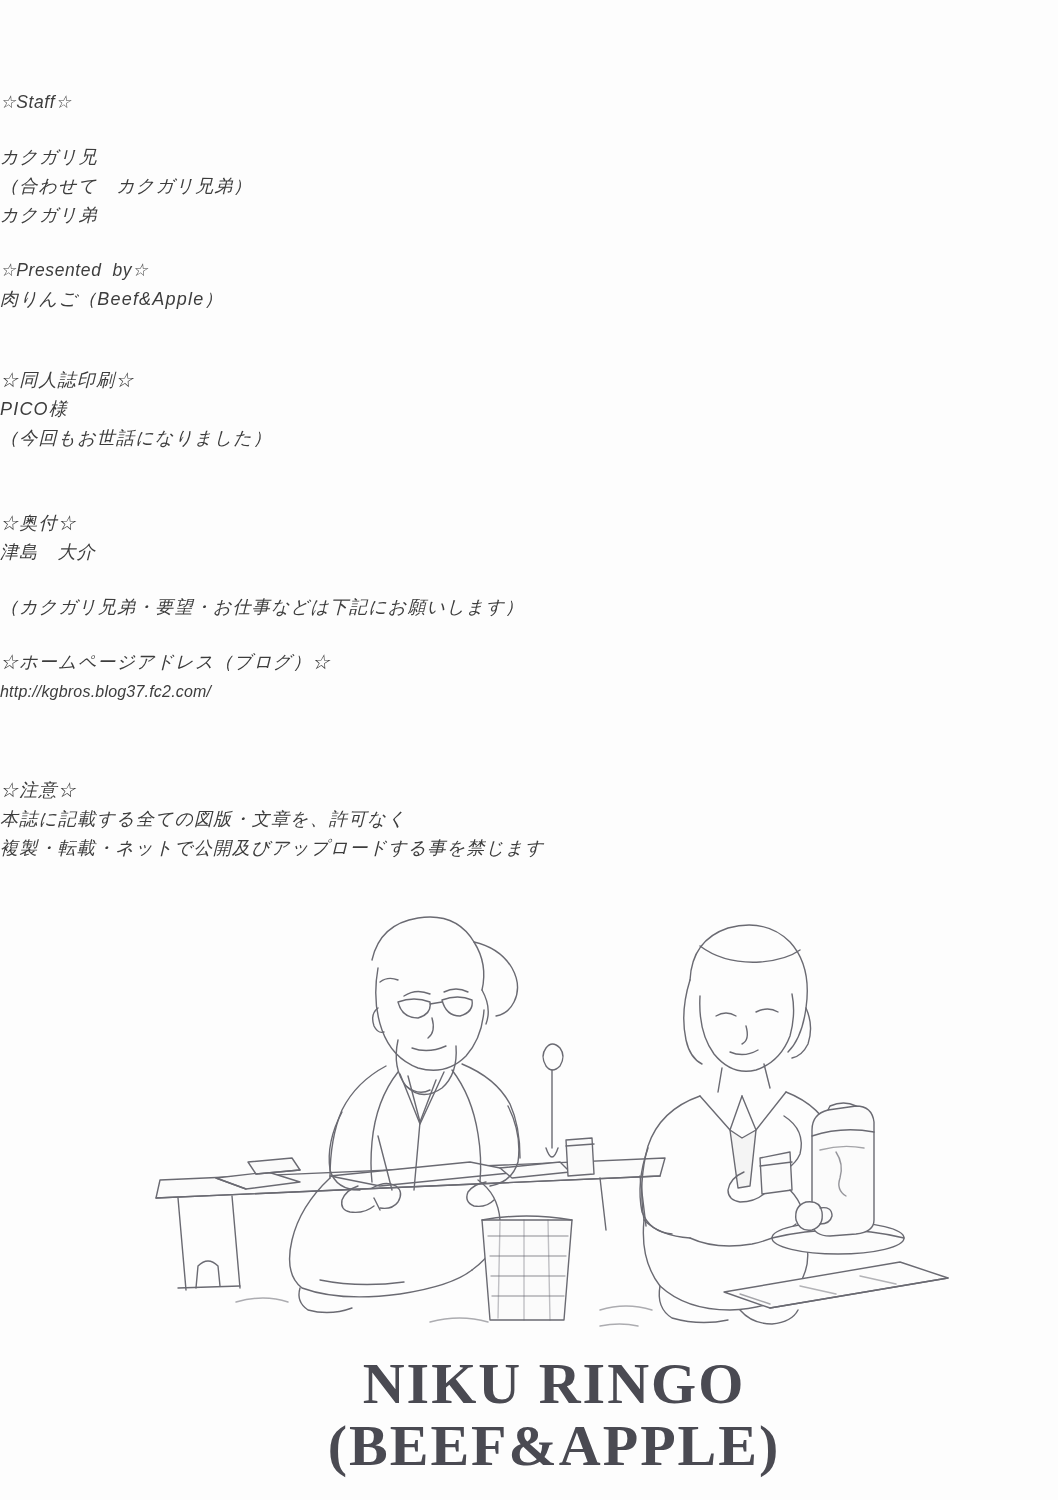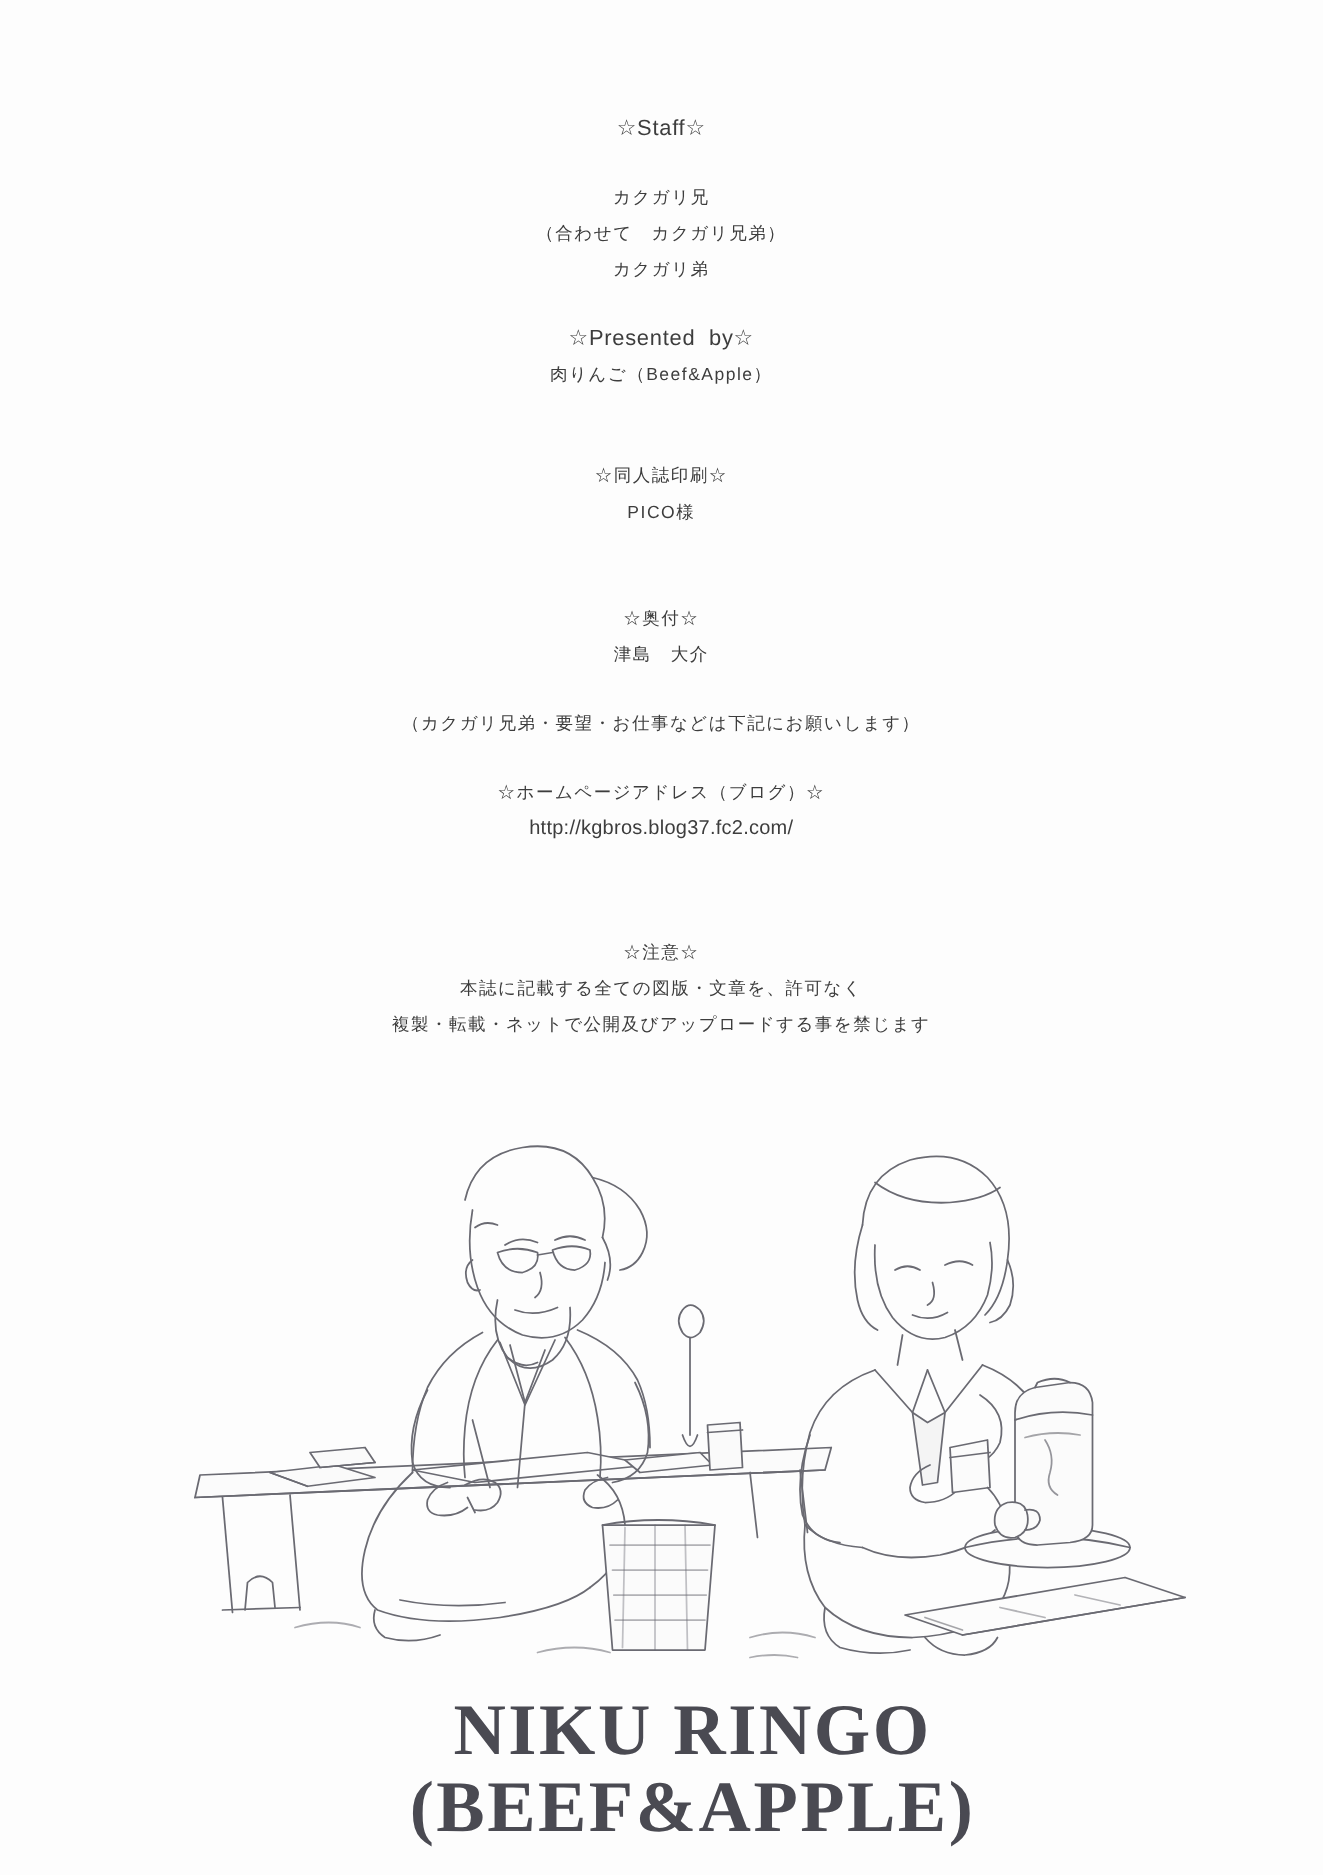--- a/index.html
+++ b/index.html
@@ -19,34 +19,34 @@
     width: 1058px;
     height: 1500px;
     position: relative;
     background: #fdfdfd;
   }
   .colophon {
     position: absolute;
     top: 88px;
     left: 0;
     width: 1058px;
-    text-align: center;
+    font-style: italic;
   }
   .block {
     margin-bottom: 0;
   }
   .line {
     font-size: 17.5px;
     line-height: 29px;
     letter-spacing: 0.6px;
     color: #3d3d3d;
     white-space: pre;
   }
   .line.jp {
-    font-size: 14px;
+    font-size: 18px;
     letter-spacing: 1.2px;
   }
   .line.mono {
     font-family: "Liberation Sans", sans-serif;
     font-size: 16px;
     letter-spacing: 0.2px;
   }
   .gap-s { height: 16px; }
   .gap-m { height: 26px; }
   .gap-l { height: 44px; }
@@ -95,20 +95,21 @@
     </div>
 
     <div class="gap-m"></div>
 
 
     <div class="gap-m"></div>
 
     <div class="block">
       <div class="line jp">☆同人誌印刷☆</div>
       <div class="line jp">PICO様</div>
+      <div class="line jp">（今回もお世話になりました）</div>
     </div>
 
     <div class="gap-xl"></div>
 
     <div class="block">
       <div class="line jp">☆奥付☆</div>
       <div class="line jp">津島　大介</div>
     </div>
 
     <div class="gap-m"></div>

